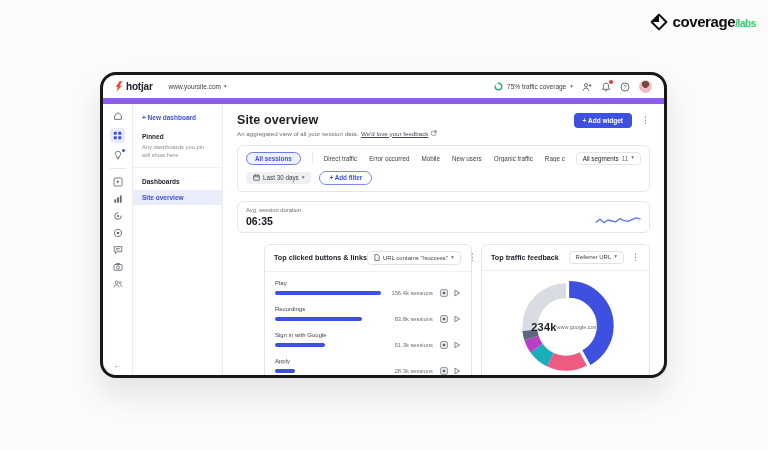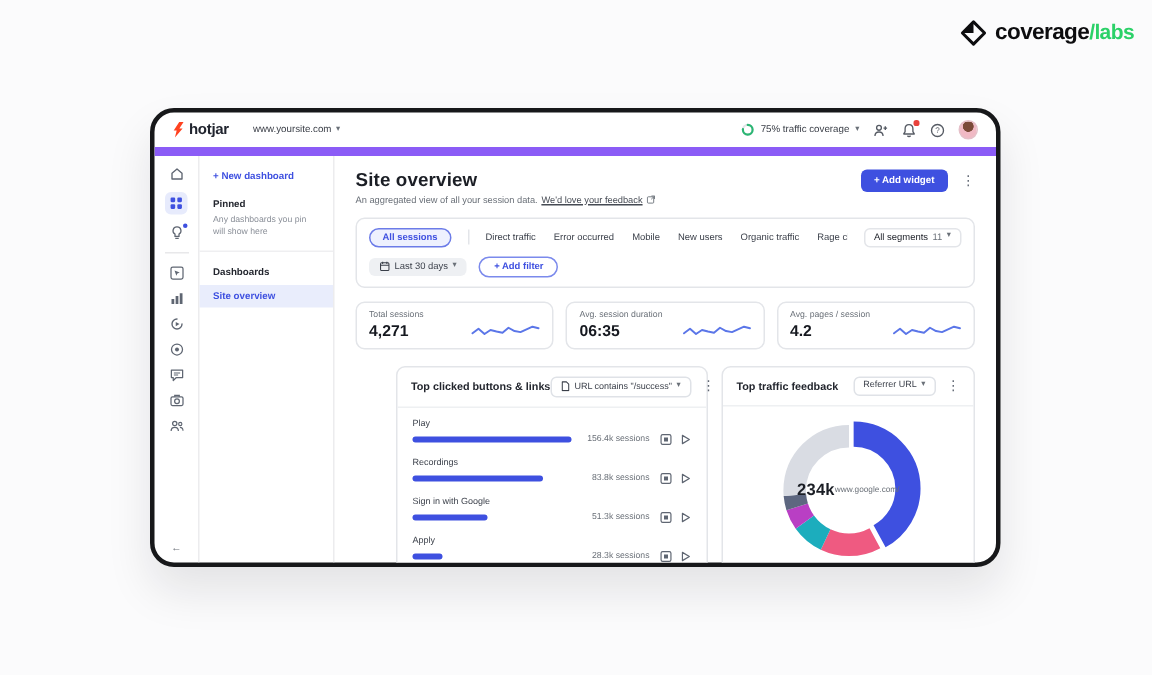--- a/index.html
+++ b/index.html
@@ -9,21 +9,21 @@
     font-family:"Liberation Sans", sans-serif;
     position:relative;
     overflow:hidden;
     color:#23262e;
   }
   svg { display:block; }
 
   
   .brand { position:absolute; top:13px; right:12px; display:flex; align-items:center; gap:5px; }
   .brand-name { font-size:15px; font-weight:800; color:#0d0d0f; letter-spacing:-0.4px; }
-  .brand-suffix { font-size:14px; font-weight:800; color:#2bd168; letter-spacing:-0.4px; }
+  .brand-suffix { font-size:10px; font-weight:800; color:#2bd168; letter-spacing:-0.4px; }
 
   
   .frame {
     position:absolute; left:100px; top:72px; width:567px; height:306px;
     background:#fff; border:3px solid #17181a; border-radius:16px;
     box-shadow:0 16px 30px rgba(23,24,26,.10);
     overflow:hidden; display:flex; flex-direction:column;
   }
 
   
@@ -273,49 +273,31 @@
               <path d="M2.4 0.6v1.6M5.6 0.6v1.6M0.8 3.2h6.4" stroke="#3a3f49" stroke-width="0.8"></path>
             </svg>
             <span>Last 30 days</span>
             <span class="caret">▾</span>
           </span>
           <button class="add-filter">+ Add filter</button>
         </div>
       </div>
 
       <div class="metrics" id="metrics-row">
-  <div class="metric-card">
-    <div class="m-label">Total sessions</div>
-    <div class="m-row">
-      <span class="m-value">4,271</span>
-      <svg class="spark" width="46" height="13" viewBox="0 0 46 13">
-        <polyline class="spark-line" fill="none" stroke="#5b76e8" stroke-width="1.3" stroke-linecap="round" stroke-linejoin="round" points="1.0,8.2 5.0,5.2 9.0,8.7 13.0,6.0 17.0,7.0 21.0,7.8 25.0,4.5 29.0,6.7 33.0,7.4 37.0,5.6 41.0,3.8 45.0,4.8"></polyline>
-      </svg>
-    </div>
-  </div>
 
   <div class="metric-card">
     <div class="m-label">Avg. session duration</div>
     <div class="m-row">
       <span class="m-value">06:35</span>
       <svg class="spark" width="46" height="13" viewBox="0 0 46 13">
         <polyline class="spark-line" fill="none" stroke="#5b76e8" stroke-width="1.3" stroke-linecap="round" stroke-linejoin="round" points="1.0,8.2 5.0,5.2 9.0,8.7 13.0,6.0 17.0,7.0 21.0,7.8 25.0,4.5 29.0,6.7 33.0,7.4 37.0,5.6 41.0,3.8 45.0,4.8"></polyline>
       </svg>
     </div>
   </div>
 
-  <div class="metric-card">
-    <div class="m-label">Avg. pages / session</div>
-    <div class="m-row">
-      <span class="m-value">4.2</span>
-      <svg class="spark" width="46" height="13" viewBox="0 0 46 13">
-        <polyline class="spark-line" fill="none" stroke="#5b76e8" stroke-width="1.3" stroke-linecap="round" stroke-linejoin="round" points="1.0,8.2 5.0,5.2 9.0,8.7 13.0,6.0 17.0,7.0 21.0,7.8 25.0,4.5 29.0,6.7 33.0,7.4 37.0,5.6 41.0,3.8 45.0,4.8"></polyline>
-      </svg>
-    </div>
-  </div>
 
 </div>
 
       <div class="widgets">
         <div class="widget w-left">
           <div class="w-head">
             <span class="w-title">Top clicked buttons &amp; links</span>
             <span class="w-dd">
               <svg width="6" height="7" viewBox="0 0 7 8">
                 <path d="M1 0.6h3.2L6 2.4v5H1z" fill="none" stroke="#3a3f49" stroke-width="0.8" stroke-linejoin="round"></path>

